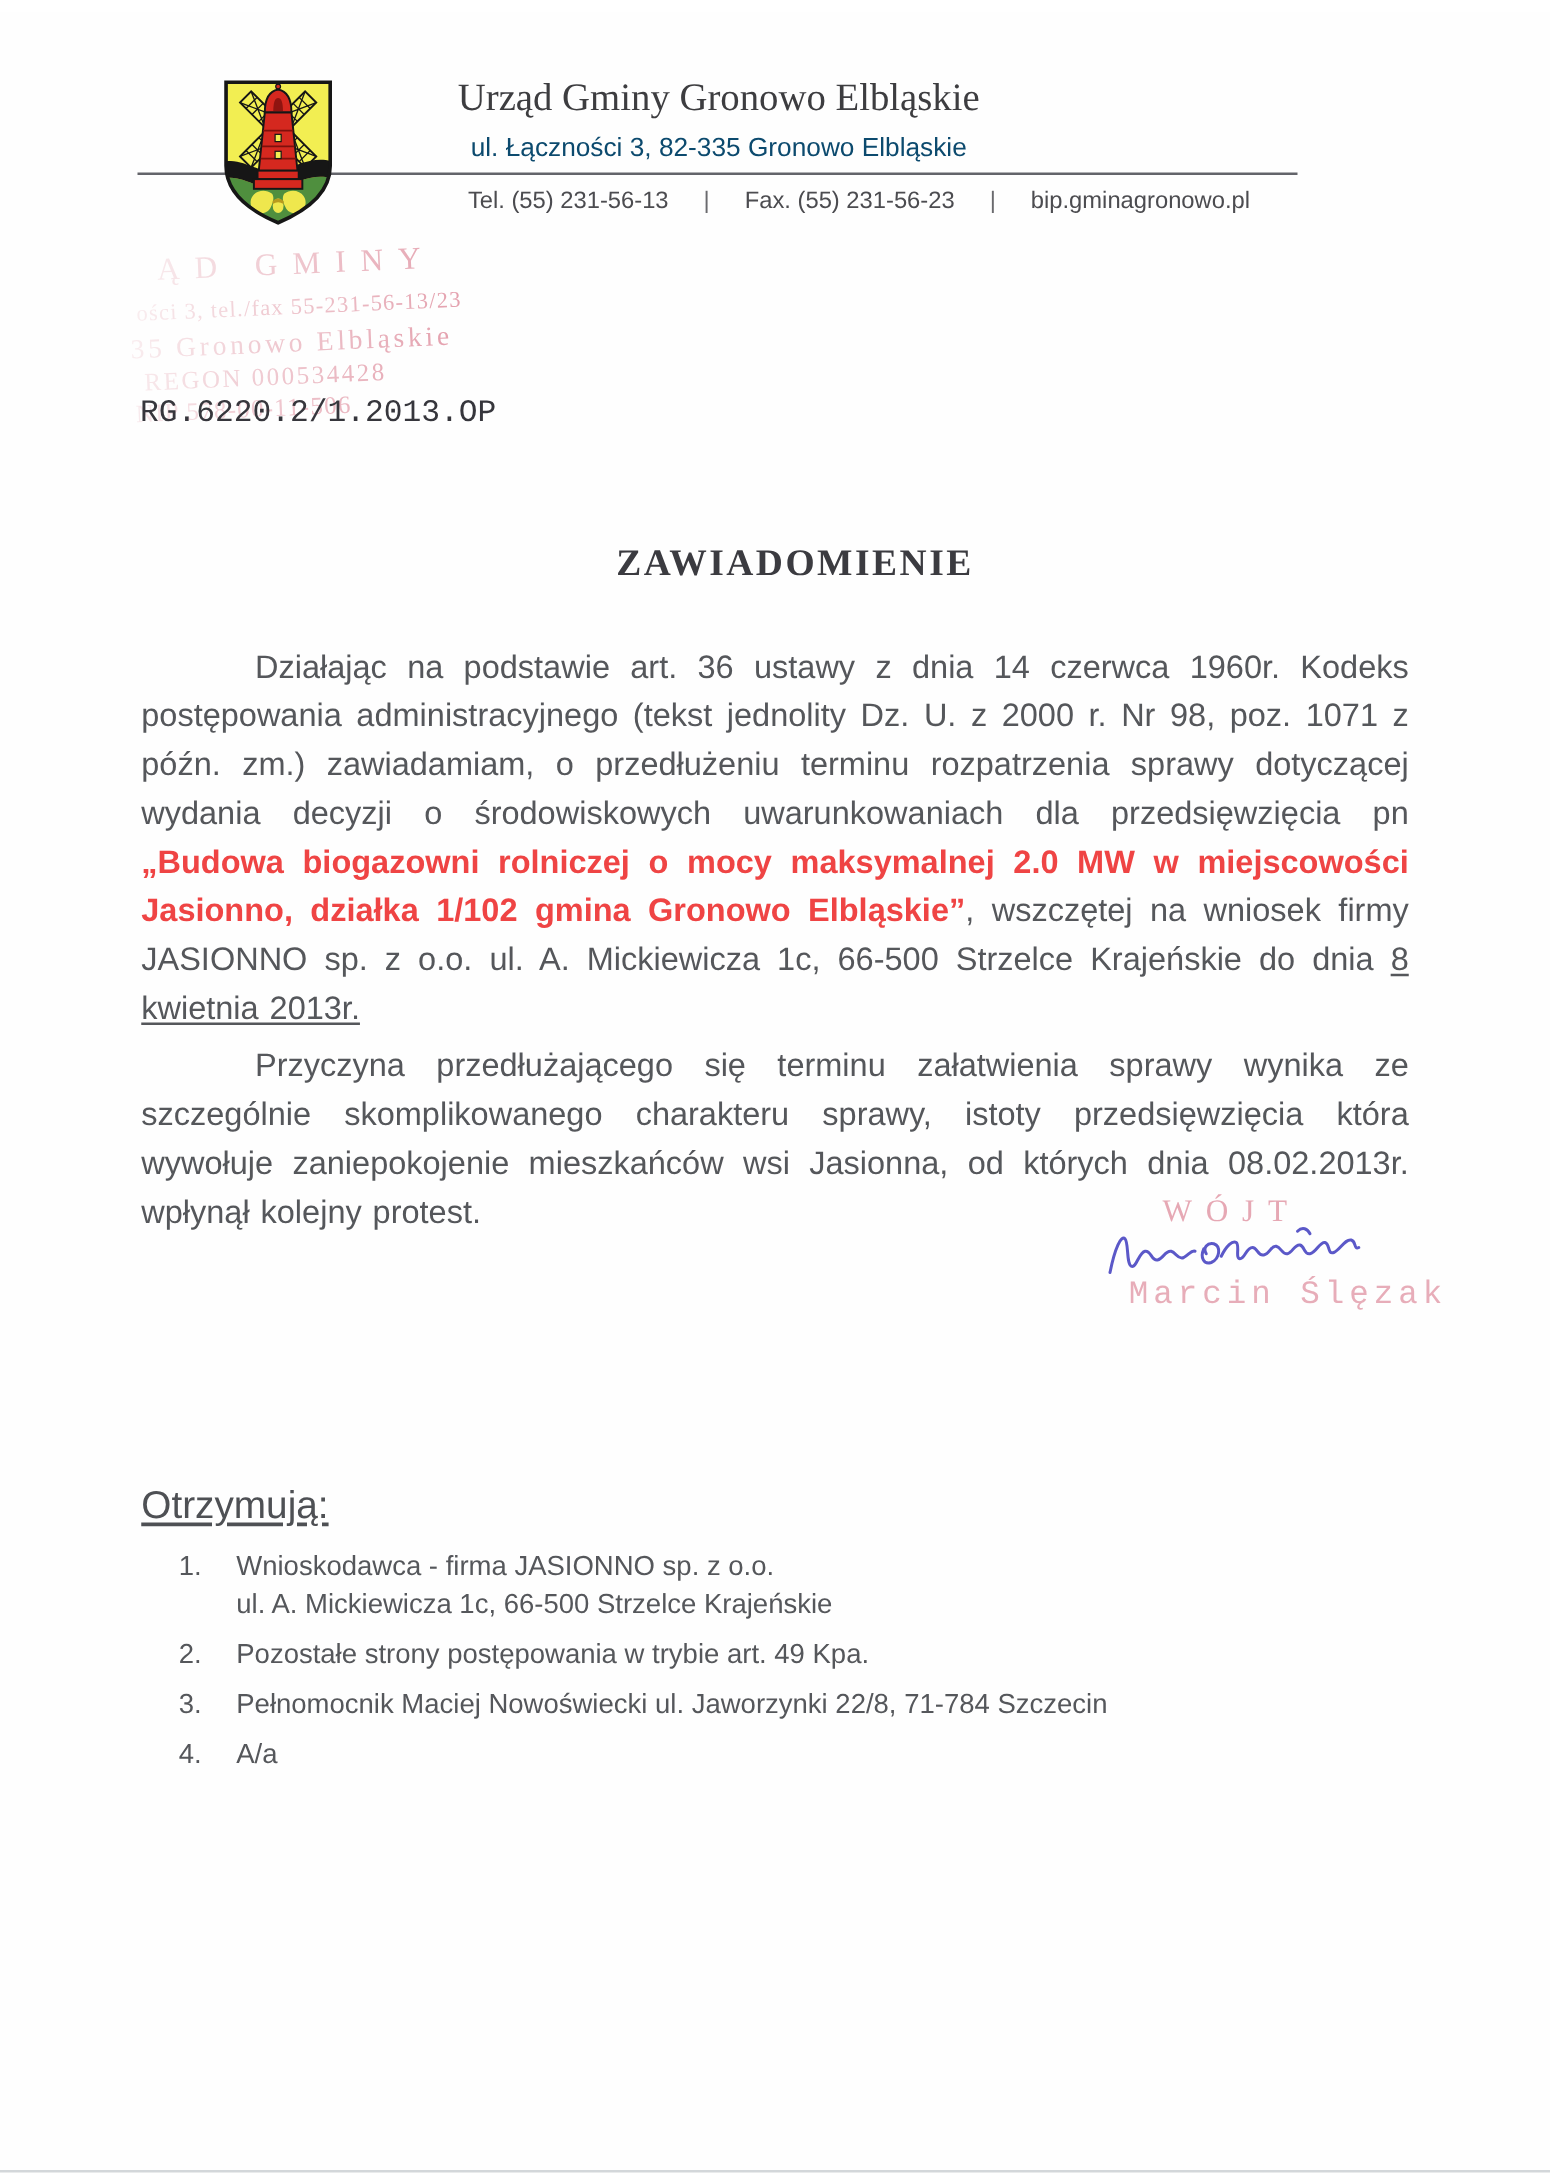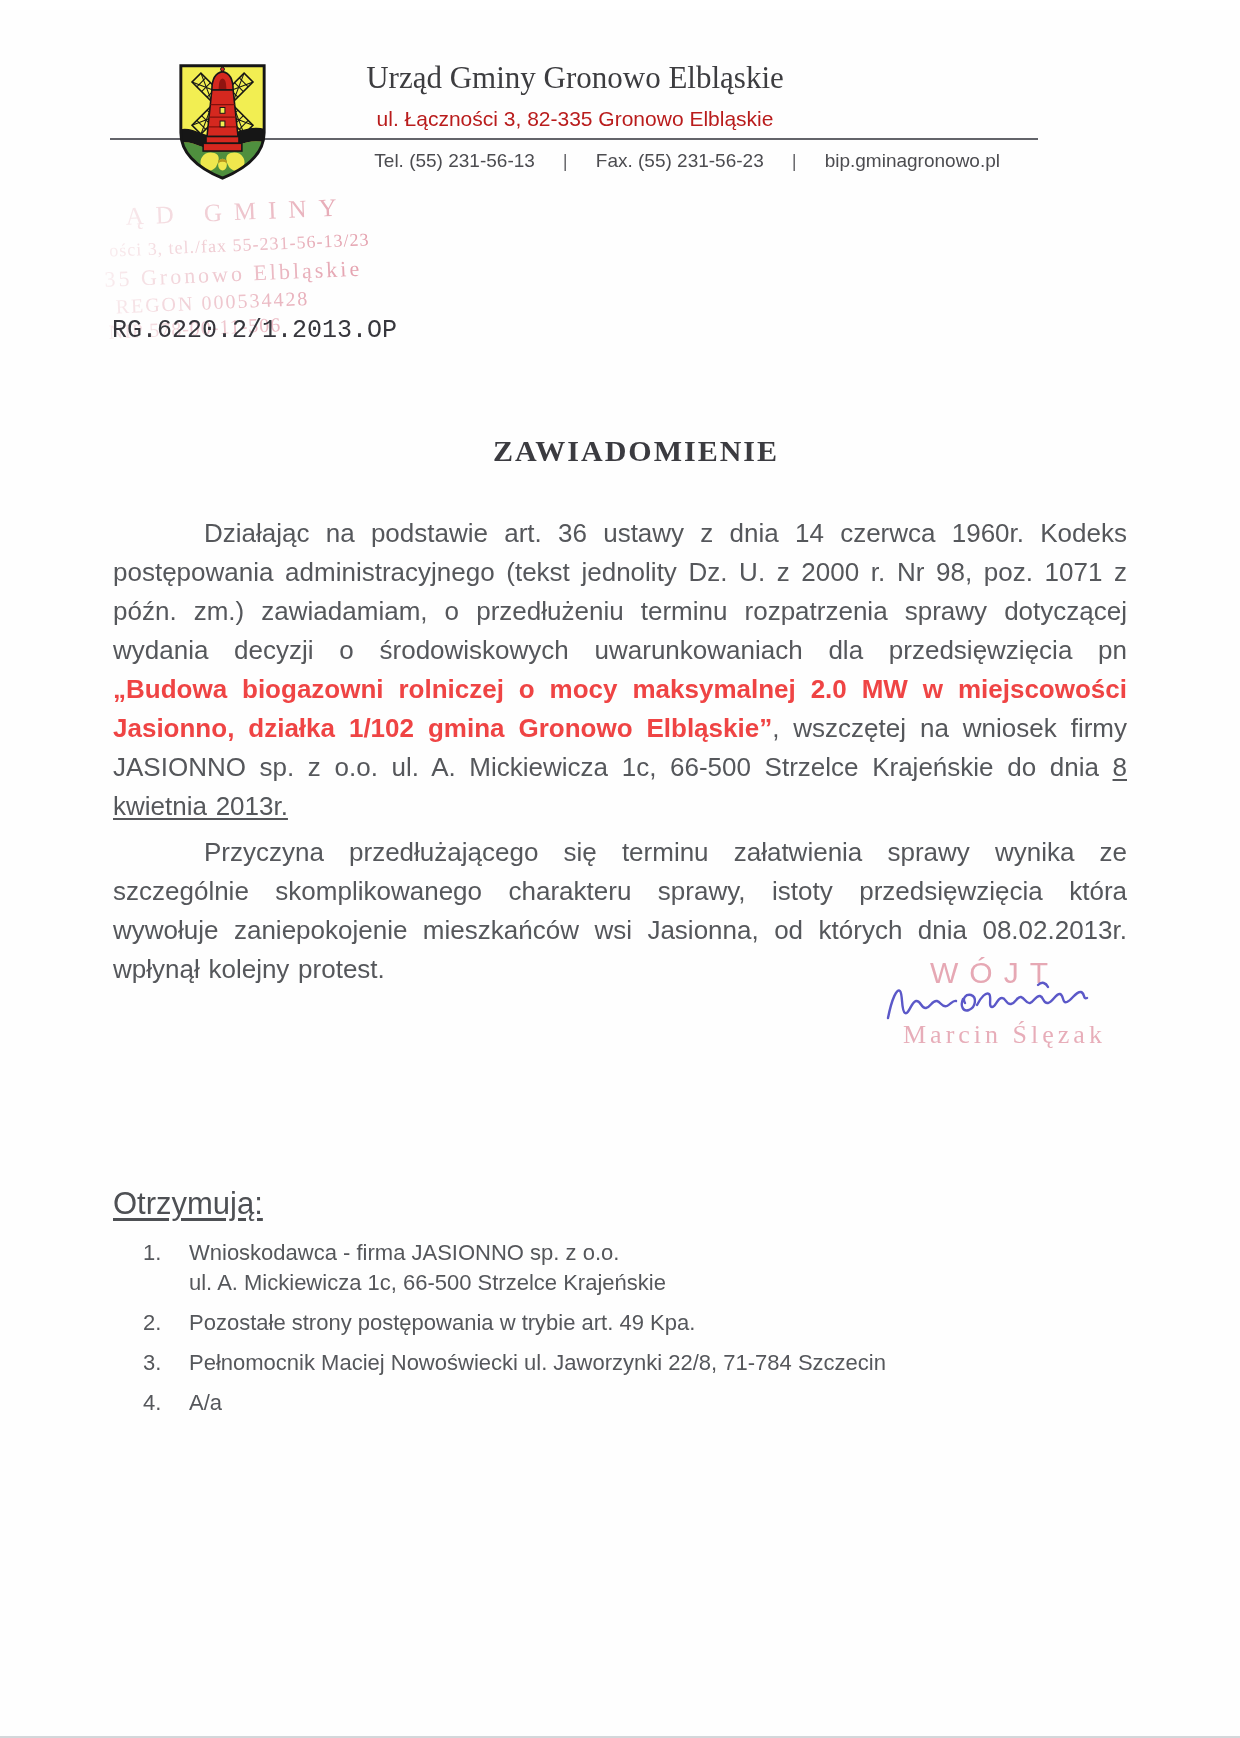--- a/index.html
+++ b/index.html
@@ -20,21 +20,21 @@
     margin-top:10px;
   }
   
   .logo{position:absolute;left:176px;top:50px;width:93px;height:124px;z-index:2;}
   .org-name{
     position:absolute;left:270px;top:50px;width:610px;text-align:center;
     font-family:"Liberation Serif",serif;font-size:31px;color:#3d3d40;
   }
   .org-address{
     position:absolute;left:270px;top:97px;width:610px;text-align:center;
-    font-size:21px;color:#b91c1c;
+    font-size:21px;color:#0c4a6e;
   }
   .header-rule{position:absolute;left:110px;top:128px;width:928px;height:2px;background:#63646a;z-index:1;}
   .contact-line{
     position:absolute;left:160px;top:140px;width:840px;
     display:flex;justify-content:flex-end;align-items:baseline;gap:28px;
     font-size:19px;color:#4c4c50;
   }
   .contact-sep{color:#6a6a6e;}
   
   .stamp{
@@ -70,27 +70,27 @@
     font-size:26px;line-height:39px;text-align:justify;
     word-spacing:1.5px;color:var(--body-text,#55575b);
   }
   .body-text p{text-indent:91px;}
   .body-text p + p{margin-top:7px;}
   .seg-bold{font-weight:bold;color:#ef4444;}
   .seg-underline{text-decoration:underline;text-underline-offset:3px;}
   
   .wojt-label{
     position:absolute;left:930px;top:946px;
-    font-family:Liberation Sans, sans-serif;font-size:30px;letter-spacing:11px;
+    font-family:Liberation Serif, serif;font-size:25px;letter-spacing:11px;
     color:var(--stamp-pink,#e29aa8);opacity:.85;
   }
   .signature-svg{position:absolute;left:880px;top:968px;width:215px;height:52px;}
   .sig-name{
     position:absolute;left:903px;top:1010px;
-    font-family:Liberation Serif, serif;font-size:26px;letter-spacing:4px;
+    font-family:Liberation Mono, monospace;font-size:26px;letter-spacing:4px;
     color:var(--stamp-pink,#e29aa8);opacity:.8;
   }
   
   .recipients{position:absolute;left:113px;top:1176px;width:800px;font-size:22px;color:#55575b;}
   .recipients-heading{font-size:31px;text-decoration:underline;text-underline-offset:4px;margin-bottom:16px;color:#4e5054;}
   .recipient-row{display:flex;padding-left:30px;line-height:30px;margin-bottom:10px;}
   .recipient-num{width:46px;flex:0 0 46px;}
   .recipient-text{flex:1;}
   
   .bottom-scan-line{position:absolute;left:0;top:1726px;width:1240px;height:2px;background:#d3d7da;}

